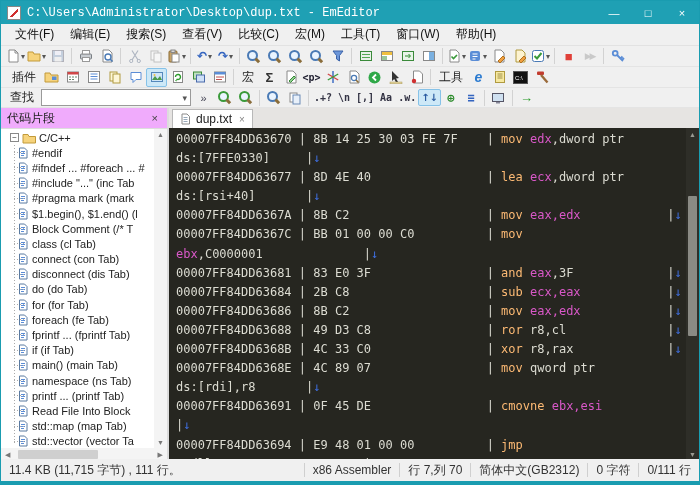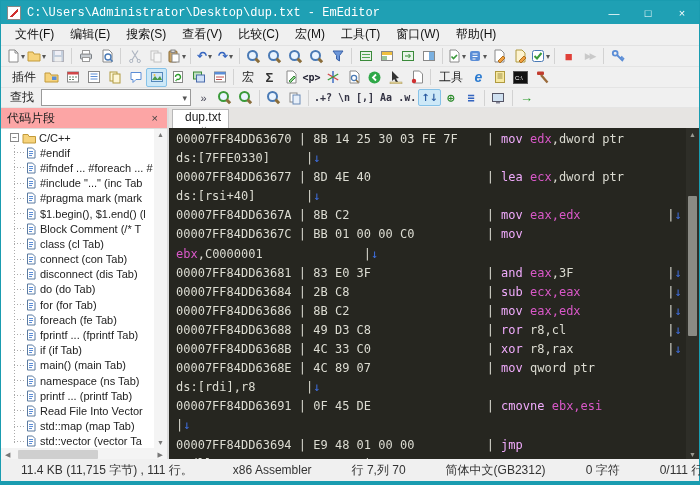--- a/index.html
+++ b/index.html
@@ -36,51 +36,51 @@
   .mag { position:relative; width:15px; height:15px; }
   .mag::before { content:""; position:absolute; left:1px; top:1px; width:7px; height:7px; border:2px solid #4a7ab5; border-radius:50%; background:#eaf4ff; }
   .mag::after { content:""; position:absolute; left:9px; top:10px; width:5px; height:2.5px; background:#8a6d3b; transform:rotate(45deg); }
   .mag.green::before { border-color:#3a9a3a; }
 
   
   .main { position:absolute; left:0; top:107px; width:100%; height:353px; display:flex; }
 
   
   .panel { width:168px; height:353px; background:#fff; border-right:2px solid #dcdcdc; position:relative; }
-  .panel-head { height:21px; background:#fca5a5; border-bottom:1px solid #ddd; display:flex; align-items:center; font-size:12px; color:#222; padding:0 6px; }
+  .panel-head { height:21px; background:#f0abfc; border-bottom:1px solid #ddd; display:flex; align-items:center; font-size:12px; color:#222; padding:0 6px; }
   .panel-head .ttl { flex:1; }
   .panel-close { font-size:11px; color:#444; padding:0 3px; }
   .tree { position:absolute; left:0; top:21px; right:13px; bottom:13px; overflow:hidden; padding-top:1px; }
   .vline { position:absolute; left:13px; top:16px; bottom:4px; width:1px; background:repeating-linear-gradient(to bottom,#aaa 0 1px,transparent 1px 3px); }
   .trow { height:15.2px; display:flex; align-items:center; white-space:nowrap; overflow:hidden; font-size:11px; color:#222; position:relative; }
-  .trow.child { padding-left:24px; }
+  .trow.child { padding-left:16px; }
   .trow.child::before { content:""; position:absolute; left:13px; top:7px; width:10px; height:1px; background:repeating-linear-gradient(to right,#aaa 0 1px,transparent 1px 3px); }
   .trow .lab { margin-left:3px; }
   .expander { width:9px; height:9px; border:1px solid #888; background:#fff; font-size:8px; line-height:7px; text-align:center; color:#333; margin:0 3px 0 9px; }
   .tree-vscroll { position:absolute; right:0; top:21px; bottom:13px; width:13px; background:#f4f4f4; display:flex; flex-direction:column; justify-content:space-between; align-items:center; font-size:7px; color:#777; padding:2px 0; }
   .tree-hscroll { position:absolute; left:0; bottom:0; width:100%; height:13px; background:#f4f4f4; display:flex; align-items:center; font-size:7px; color:#777; }
   .hthumb { height:9px; width:80px; background:#cfcfcf; margin-left:4px; border-radius:1px; }
   .harrow { padding:0 4px; }
 
   
   .edcol { flex:1; display:flex; flex-direction:column; position:relative; }
   .tabbar { height:20px; background:#e6e4e2; display:flex; align-items:flex-end; padding-left:3px; }
-  .tab { height:19px; background:#fff; border:1px solid #b8b8b8; border-bottom:none; display:flex; align-items:center; padding:0 7px; font-size:12px; color:#222;flex-direction:column; }
+  .tab { height:19px; background:#fff; border:1px solid #b8b8b8; border-bottom:none; display:flex; align-items:center; padding:0 7px; font-size:12px; color:#222; }
   .tab .tclose { margin-left:7px; color:#888; font-size:10px; }
   .editor { flex:1; background:#262620; position:relative; overflow:hidden; }
   .ed-lines { position:absolute; left:7px; top:2px; right:13px; bottom:0; font-family:"DejaVu Sans Mono",monospace; font-size:12px; line-height:19.1px; white-space:pre; overflow:hidden; }
-  .c-w { color:#dcdcd2; } .c-m { color:#f0abfc; } .c-r { color:#d958c8; } .c-b { color:#3f6fe0; }
+  .c-w { color:#dcdcd2; } .c-m { color:#fdba74; } .c-r { color:#d958c8; } .c-b { color:#3f6fe0; }
   .ed-scroll { position:absolute; right:0; top:0; bottom:0; width:13px; background:#2e2e28; }
   .ed-scroll .sarrow { position:absolute; left:0; width:13px; height:13px; color:#9a9a92; font-size:7px; text-align:center; line-height:13px; }
   .ed-scroll .up { top:0; } .ed-scroll .down { bottom:0; }
   .ed-thumb { position:absolute; left:2px; width:9px; top:68px; height:140px; background:#8a8a84; border-radius:1px; }
 
   
   .statusbar { position:absolute; left:0; bottom:0; width:100%; height:25px; background:#f0f0f0; border-bottom:3px solid #1a9cb0; display:flex; align-items:center; font-size:12px; color:#333; }
-  .st { padding:0 20px; white-space:nowrap; }
+  .st { padding:0 8px; white-space:nowrap; }
   .st-left { flex:1; }
   .stsep { width:1px; height:14px; background:#cfcfcf; }
 </style>
 </head>
 <body>
 
 <div class="window">
 
   <div class="titlebar">
     <span class="appicon"></span>
@@ -573,21 +573,21 @@
               <path d="M2.5 1h5L10 3.5V11H2.5z" fill="#fff" stroke="#5a7aa0"></path>
               <path d="M4 4.5h4M4 6.5h4M4 8.5h3" stroke="#5b8dd6"></path>
             </svg>
             <span class="lab">printf ... (printf Tab)</span>
           </div>
           <div class="trow child">
             <svg width="12" height="12">
               <path d="M2.5 1h5L10 3.5V11H2.5z" fill="#fff" stroke="#5a7aa0"></path>
               <path d="M4 4.5h4M4 6.5h4M4 8.5h3" stroke="#5b8dd6"></path>
             </svg>
-            <span class="lab">Read File Into Vector</span>
+            <span class="lab">Read File Into Block</span>
           </div>
           <div class="trow child">
             <svg width="12" height="12">
               <path d="M2.5 1h5L10 3.5V11H2.5z" fill="#fff" stroke="#5a7aa0"></path>
               <path d="M4 4.5h4M4 6.5h4M4 8.5h3" stroke="#5b8dd6"></path>
             </svg>
             <span class="lab">std::map (map Tab)</span>
           </div>
           <div class="trow child">
             <svg width="12" height="12">

